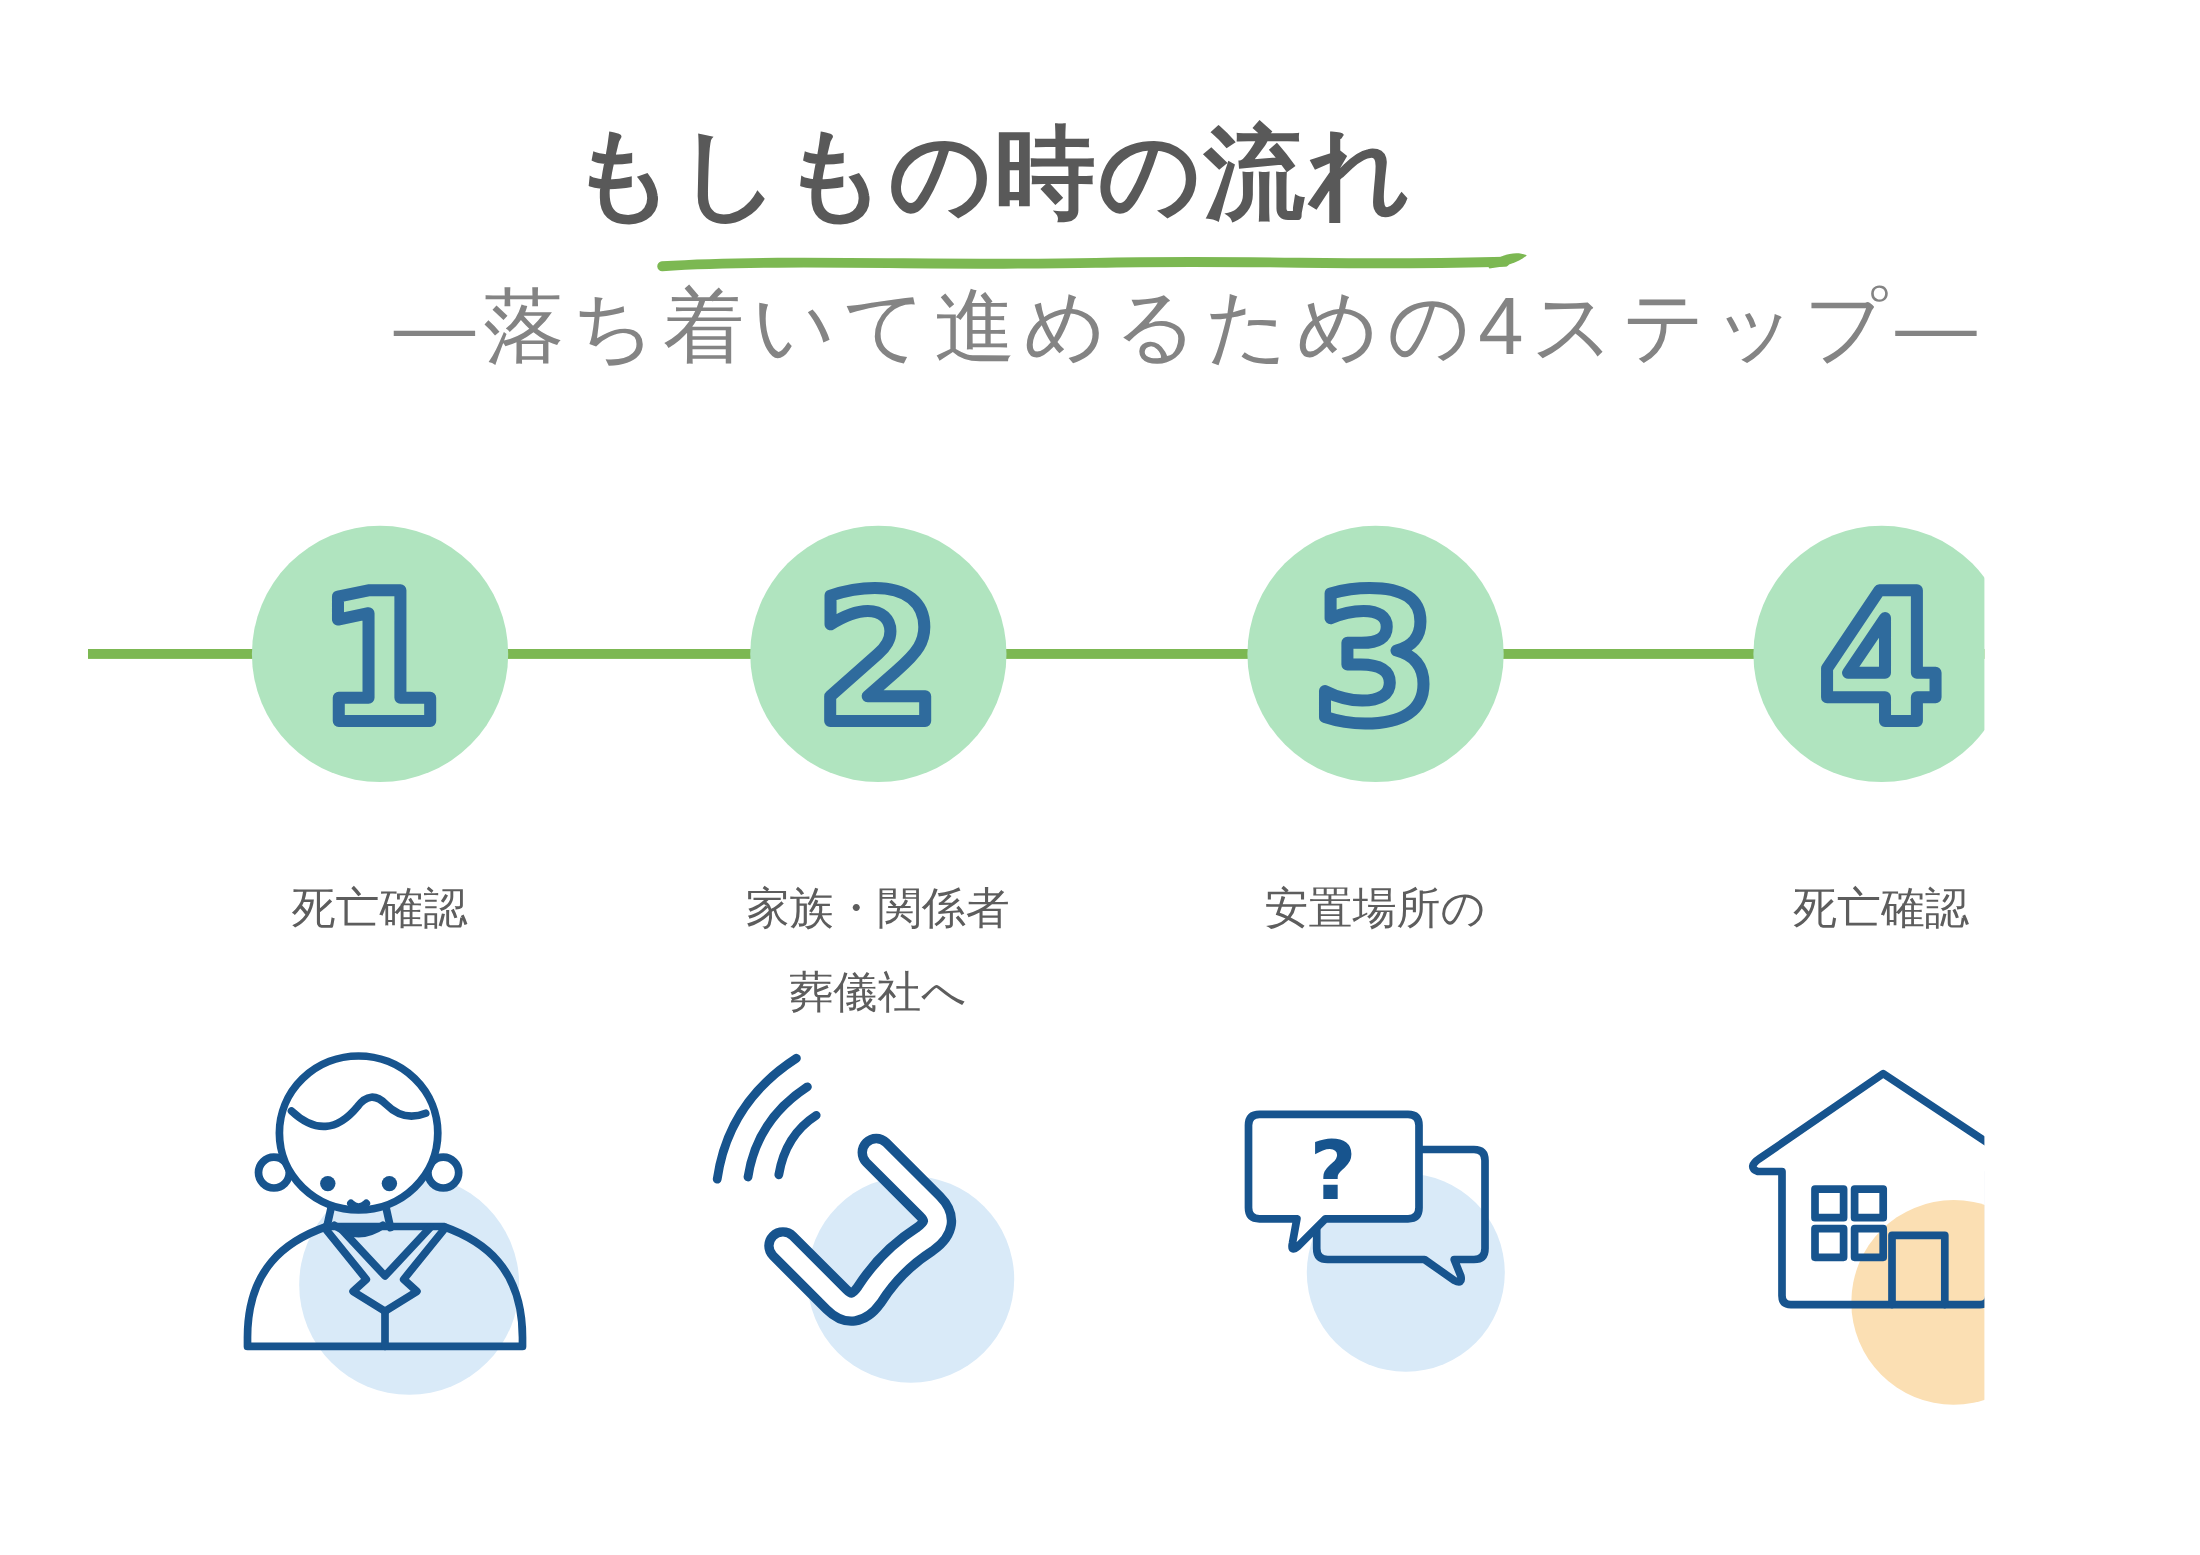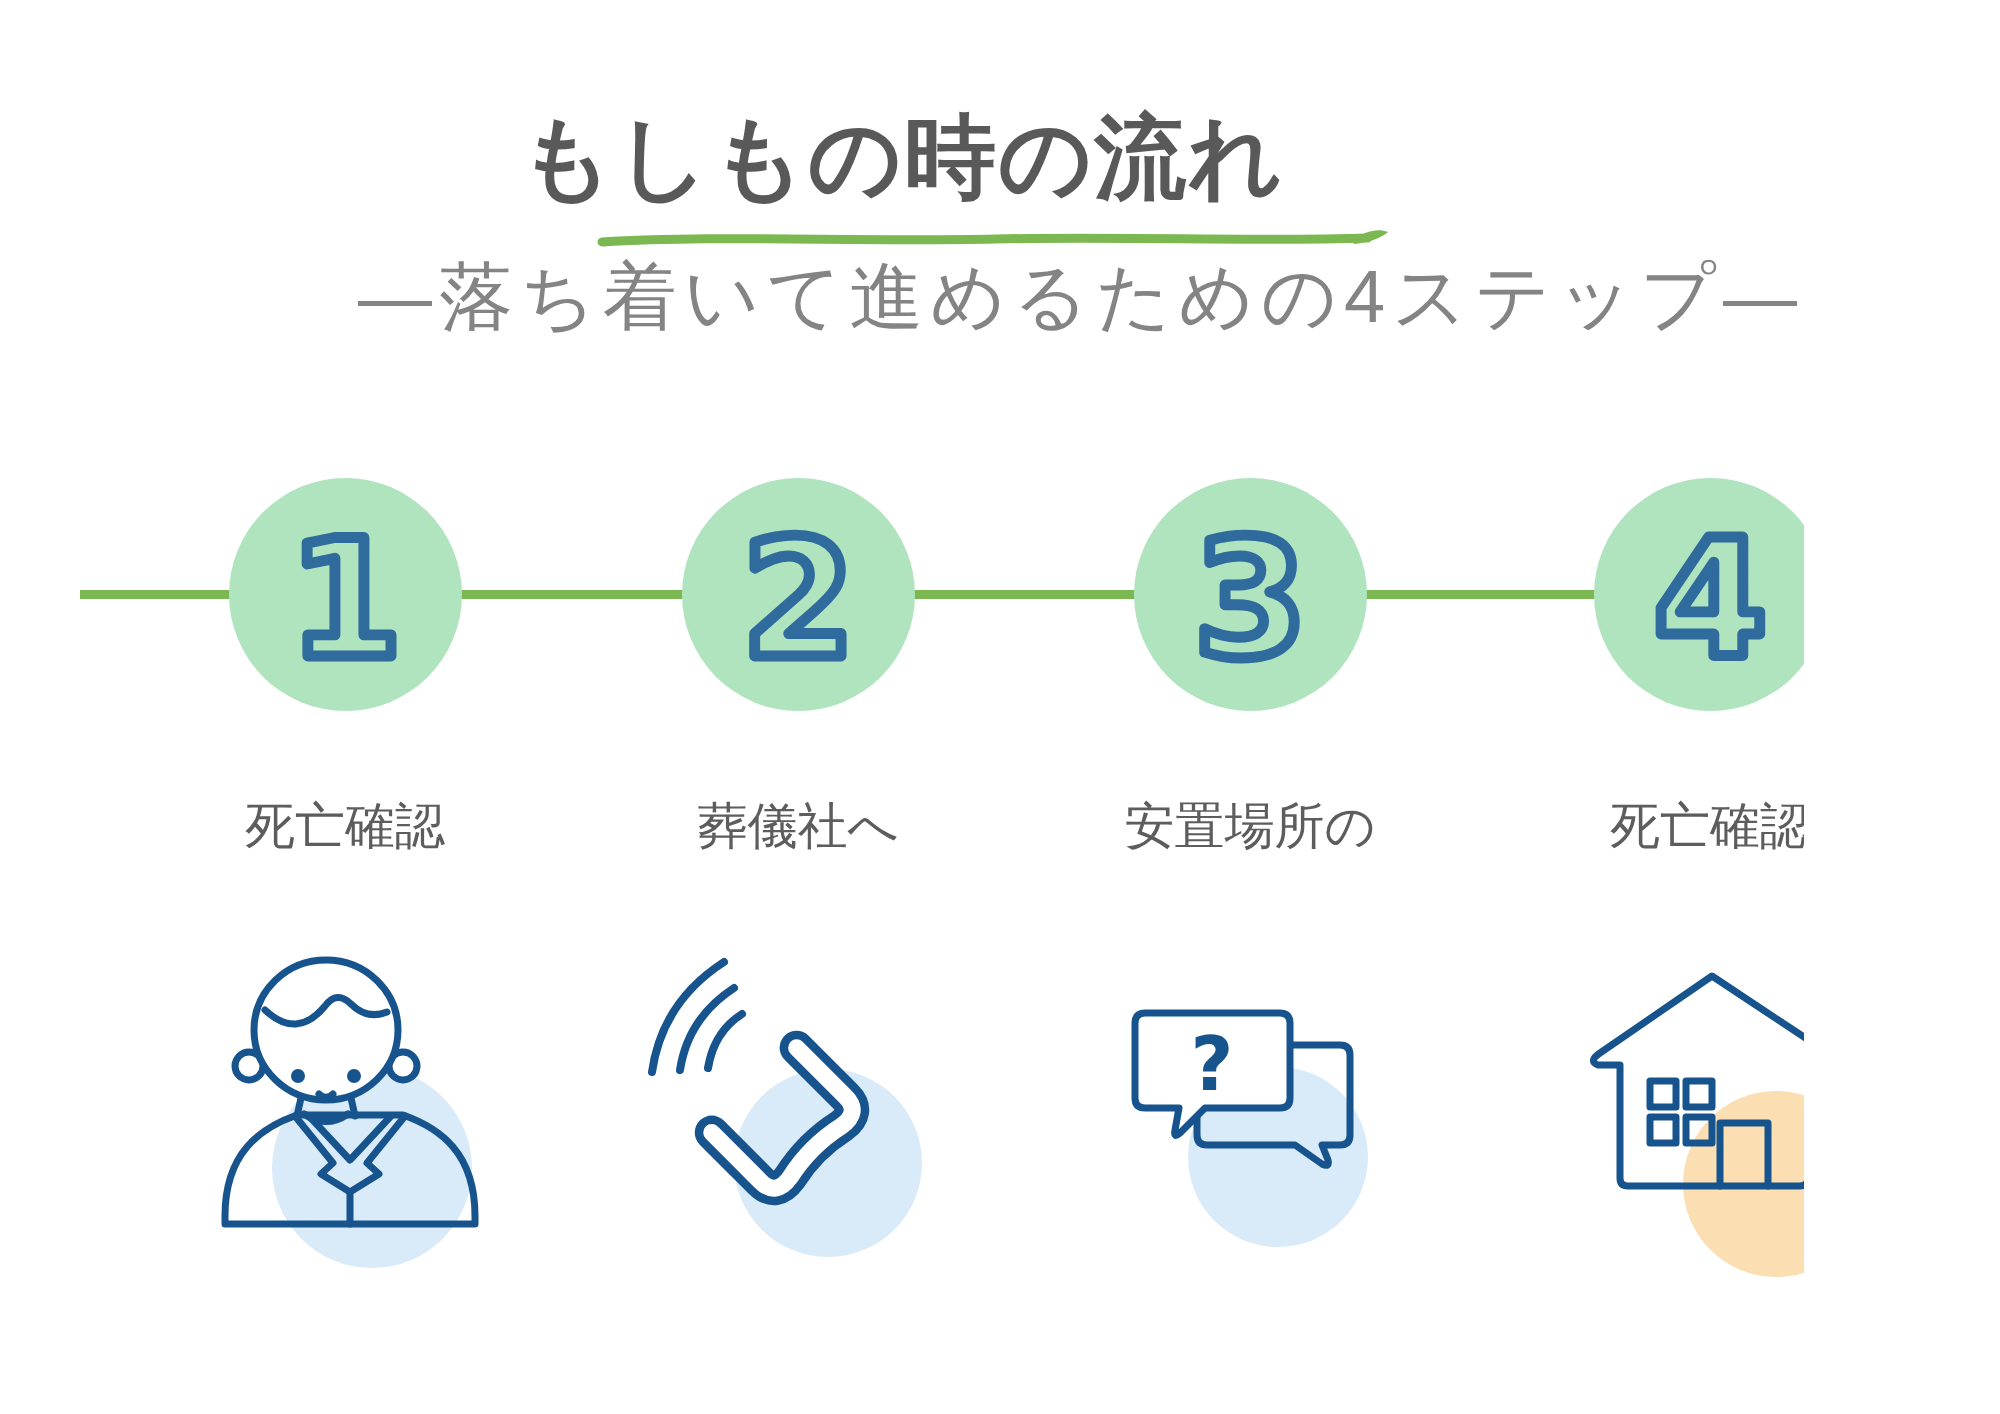--- a/index.html
+++ b/index.html
@@ -18,21 +18,21 @@
   .connector{position:absolute;left:80px;top:590px;width:1858px;height:9px;
              background:var(--green);z-index:1;}
   .step{position:absolute;top:478px;width:460px;display:flex;flex-direction:column;
         align-items:center;z-index:2;}
   .step1{left:115px;} .step2{left:568px;} .step3{left:1020px;} .step4{left:1480px;}
   .circle{width:233px;height:233px;border-radius:50%;background:var(--circle-green);
           display:flex;align-items:center;justify-content:center;}
   .numsvg{width:233px;height:233px;}
   .numtext{fill:none;stroke:var(--num-blue);stroke-width:7.5px;stroke-linejoin:round;
            font-family:"DejaVu Sans","Liberation Sans",sans-serif;font-weight:bold;font-size:112px;}
-  .label{margin-top:77px;height:152px;text-align:center;font-size:50px;line-height:76px;
+  .label{margin-top:77px;height:152px;text-align:center;font-size:40px;line-height:76px;
          color:var(--label-gray);white-space:nowrap;}
   .iconsvg{width:320px;height:400px;margin-top:8px;}
   .ln{fill:none;stroke:var(--icon-blue);stroke-width:7;stroke-linecap:round;stroke-linejoin:round;}
   .fillwhite{fill:#fff;stroke:var(--icon-blue);stroke-width:7;stroke-linecap:round;stroke-linejoin:round;}
   .dot{fill:var(--icon-blue);stroke:none;}
   .blob-blue{fill:var(--blob-blue);}
   .blob-orange{fill:var(--blob-orange);}
   .tube-outer{fill:none;stroke:var(--icon-blue);stroke-width:34;stroke-linecap:round;stroke-linejoin:round;}
   .tube-inner{fill:none;stroke:#fff;stroke-width:17;stroke-linecap:round;stroke-linejoin:round;}
   .qmark{fill:var(--icon-blue);font-family:"DejaVu Sans","Liberation Sans",sans-serif;
@@ -84,20 +84,21 @@
     </svg>
   </div>
 
   <div class="step step2">
     <div class="circle">
       <svg class="numsvg" viewBox="0 0 160 160">
         <text class="numtext" x="80" y="122" text-anchor="middle">2</text>
       </svg>
     </div>
     <div class="label">
+      <div>家族・関係者</div>
       <div>葬儀社へ</div>
     </div>
     <svg class="iconsvg" viewBox="0 0 320 400">
       <circle class="blob-blue" cx="190" cy="215" r="94"></circle>
       <path class="ln" style="stroke-width:8" d="M70,120 Q76,84 104,66"></path>
       <path class="ln" style="stroke-width:8" d="M42,122 Q50,70 96,40"></path>
       <path class="ln" style="stroke-width:8" d="M14,124 Q24,54 86,14"></path>
       <g transform="translate(28,26) rotate(-45 120 148)">
         <path class="tube-outer" d="M60,103 L60,172 Q60,194 84,190 Q120,182 156,190 Q180,194 180,172 L180,103"></path>
         <path class="tube-inner" d="M60,103 L60,172 Q60,194 84,190 Q120,182 156,190 Q180,194 180,172 L180,103"></path>

